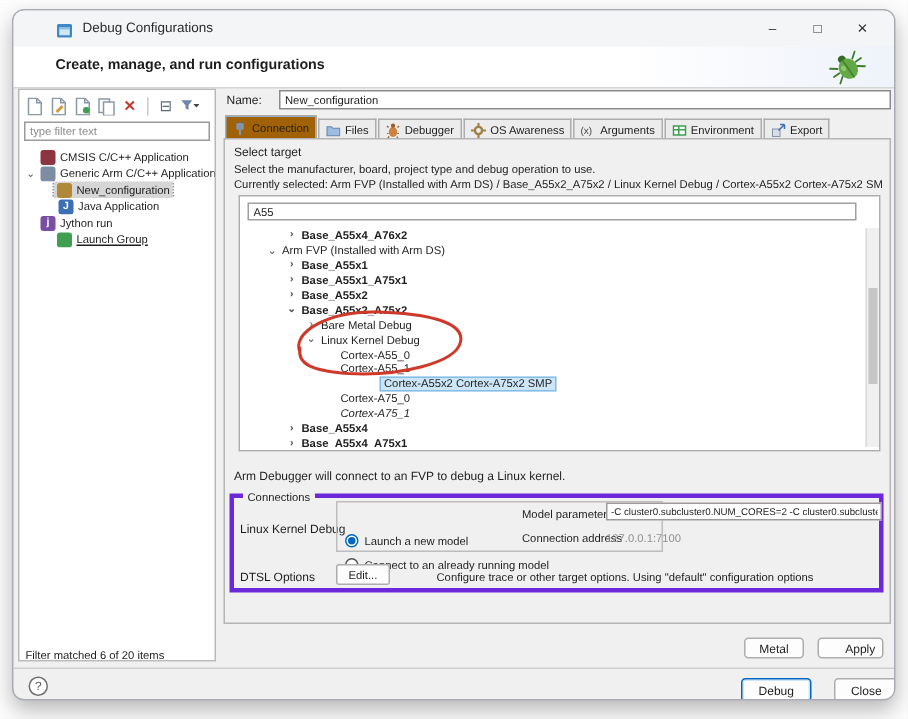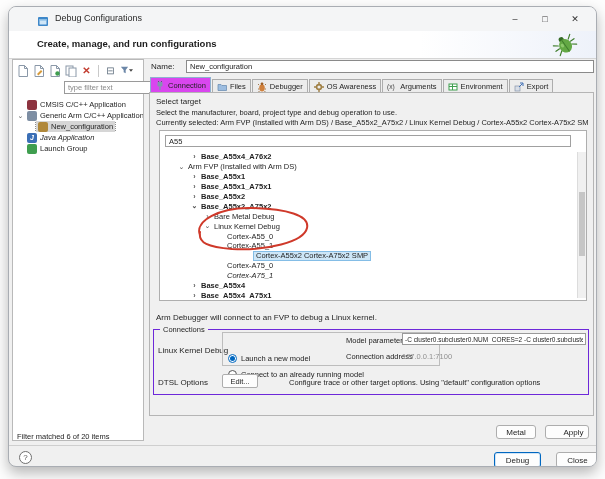--- a/index.html
+++ b/index.html
@@ -22,21 +22,21 @@
   
   .sidebar { position:absolute; left:3px; top:52px; width:132px; height:382px;
              background:#fff; border:1px solid #b9b9b9; }
   .sb-toolbar { position:absolute; left:3px; top:3px; height:15px; display:flex; align-items:center; gap:3px; }
   .tbi { width:13px; height:13px; display:flex; align-items:center; justify-content:center; }
   .tb-sep { width:1px; height:12px; background:#c9c9c9; margin:0 2px; }
   .x-glyph { color:#c23b2e; font-weight:bold; font-size:10px; }
   .collapse-glyph { font-size:10px; color:#5b6b7b; }
   .sb-filter { position:absolute; left:3px; top:21px; width:124px; height:13px;
                border:1px solid #9a9a9a; font-size:7.5px; color:#8a8a8a; padding:0 3px;
-               font-family:"Liberation Sans",sans-serif; background:#fff;margin-left:48px; }
+               font-family:"Liberation Sans",sans-serif; background:#fff; }
   .sb-tree { position:absolute; left:0; top:39px; right:0; }
   .srow { height:11px; display:flex; align-items:center; white-space:nowrap; overflow:hidden;
           font-size:7.5px; color:#1e1e1e; }
   .srow .arr { width:9px; font-size:7px; color:#5a5a5a; text-align:center; flex:none; }
   .hl { display:inline-flex; align-items:center; gap:3px; padding:0 2px; height:11px; }
   .ssel > .hl { background:#d6d6d6; outline:1px dotted #8f8f8f; }
   .sic { width:10px; height:10px; flex:none; display:flex; align-items:center; justify-content:center;
          font-size:7px; font-weight:bold; border-radius:2px; color:#fff; }
   .sic.cmsis { background:#8d3440; } .sic.gear { background:#7d8ea3; }
   .sic.gear-config { background:#b0883a; } .sic.java { background:#3b6fb6; }
@@ -46,21 +46,21 @@
   .main { position:absolute; left:140px; top:52px; width:447px; height:385px; }
   .name-row { position:absolute; left:0; top:1px; right:0; height:14px; }
   .name-label { position:absolute; left:2px; top:2px; font-size:8px; color:#1e1e1e; }
   .name-input { position:absolute; left:37px; top:0; width:408px; height:13px;
                 border:1px solid #8a8a8a; font-size:7.5px; padding:0 3px; background:#fff;
                 font-family:"Liberation Sans",sans-serif; color:#1e1e1e; }
   .tabs { position:absolute; left:1px; top:18px; right:0; height:16px; display:flex; align-items:flex-end; }
   .tab { height:14px; display:flex; align-items:center; gap:3px; padding:0 4px;
          border:1px solid #adadad; border-bottom:none; background:#ececec;
          font-size:7.5px; color:#1e1e1e; white-space:nowrap; margin-right:1px; }
-  .tab.active { height:16px; background:#d946ef; border-color:#8fb0cf; }
+  .tab.active { height:16px; background:#a16207; border-color:#8fb0cf; }
   .ticon { width:10px; height:10px; display:inline-flex; }
   .tabcontent { position:absolute; left:0; top:33px; width:445px; height:324px;
                 border:1px solid #b5b5b5; background:#f0f0f0; }
   .st-title { position:absolute; left:6px; top:4px; font-size:8px; color:#1e1e1e; }
   .st-line1 { position:absolute; left:6px; top:15px; font-size:7.5px; color:#1e1e1e; white-space:nowrap; }
   .st-line2 { position:absolute; left:6px; top:25px; font-size:7.5px; color:#1e1e1e; white-space:nowrap;
               max-width:432px; overflow:hidden; }
   .targetbox { position:absolute; left:9px; top:37px; width:428px; height:171px;
                background:#fff; border:1px solid #aeaeae; }
   .t-filter { position:absolute; left:5px; top:4px; width:406px; height:12px; border:1px solid #a0a0a0;
@@ -71,21 +71,21 @@
   .trow .arr { width:9px; font-size:7px; color:#4f4f4f; text-align:center; flex:none; }
   .trow.bold { font-weight:bold; }
   .trow .hl { height:9.5px; padding:0 2px; }
   .tsel > .hl { background:var(--sel-bg,#cde6f7); border:1px solid var(--sel-border,#84bde6); }
   .t-scroll { position:absolute; right:0; top:21px; bottom:2px; width:9px; background:#f0f0f0;
               border-left:1px solid #dcdcdc; }
   .t-thumb { position:absolute; left:1px; right:1px; top:40px; height:64px; background:#c6c6c6; }
   .annotation { position:absolute; left:26px; top:70px; width:130px; height:54px; pointer-events:none; }
   .summary { position:absolute; left:6px; top:220px; font-size:8px; color:#1e1e1e; }
   .conn-fs { position:absolute; left:3px; top:236px; width:436px; height:66px;
-             border:1px solid #6d28d9; }
+             border:3px solid #6d28d9; }
   .conn-legend { position:absolute; left:6px; top:-5px; background:#f0f0f0; padding:0 3px;
                  font-size:7.5px; color:#1e1e1e; }
   .lkd-label { position:absolute; left:4px; top:16px; font-size:8px; color:#1e1e1e; }
   .radiobox { position:absolute; left:68px; top:2px; width:218px; height:34px; border:1px solid #bdbdbd; }
   .radio-row { position:absolute; left:5px; display:flex; align-items:flex-end; gap:4px;
                font-size:7.5px; color:#1e1e1e; white-space:nowrap;margin-top:18px; }
   .rdot { width:9px; height:9px; border-radius:50%; border:1px solid #555; background:#fff; flex:none;
           display:flex; align-items:center; justify-content:center; }
   .rdot.on { border-color:#0067c0; }
   .rdot.on::after { content:""; width:5px; height:5px; border-radius:50%; background:#0067c0; }
@@ -213,28 +213,35 @@
             <span class="lbl">Generic Arm C/C++ Application</span>
           </span>
         </div>
         <div class="srow ssel" style="padding-left: 14px;">
           <span class="arr"></span>
           <span class="hl">
             <span class="sic gear-config"></span>
             <span class="lbl">New_configuration</span>
           </span>
         </div>
-        <div class="srow" style="padding-left: 3px; font-style: italic;">
+        <div class="srow" style="padding-left: 15px;">
           <span class="arr"></span>
           <span class="hl">
             <span class="sic java">J</span>
             <span class="lbl">Java Application</span>
           </span>
         </div>
         <div class="srow" style="padding-left: 3px;">
+          <span class="arr"></span>
+          <span class="hl">
+            <span class="sic jython">j</span>
+            <span class="lbl">Jython run</span>
+          </span>
+        </div>
+        <div class="srow" style="padding-left: 14px; text-decoration: underline;">
           <span class="arr"></span>
           <span class="hl">
             <span class="sic launch-group"></span>
             <span class="lbl">Launch Group</span>
           </span>
         </div>
       </div>
     <div class="sb-status">Filter matched 6 of 20 items</div>
   </div>
 

